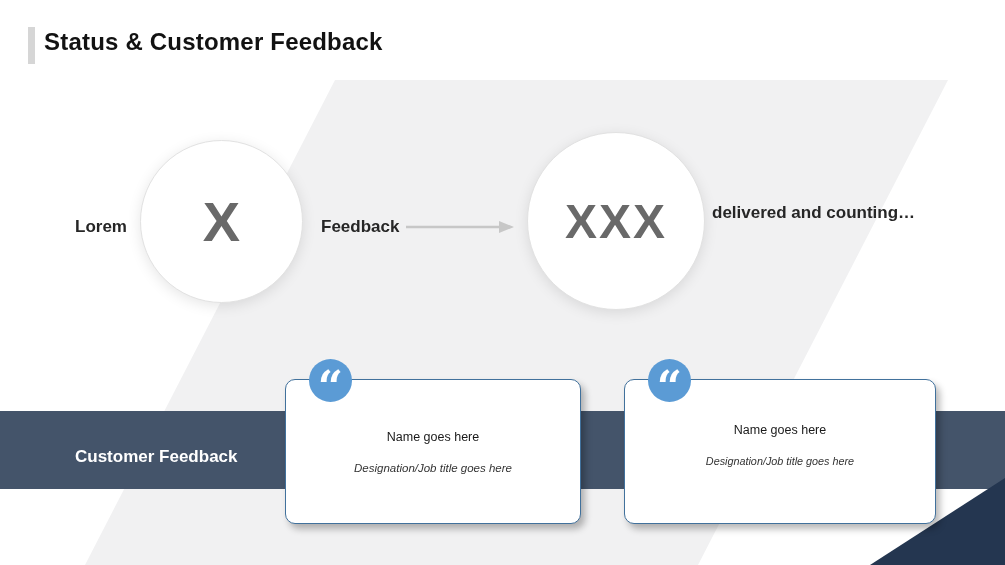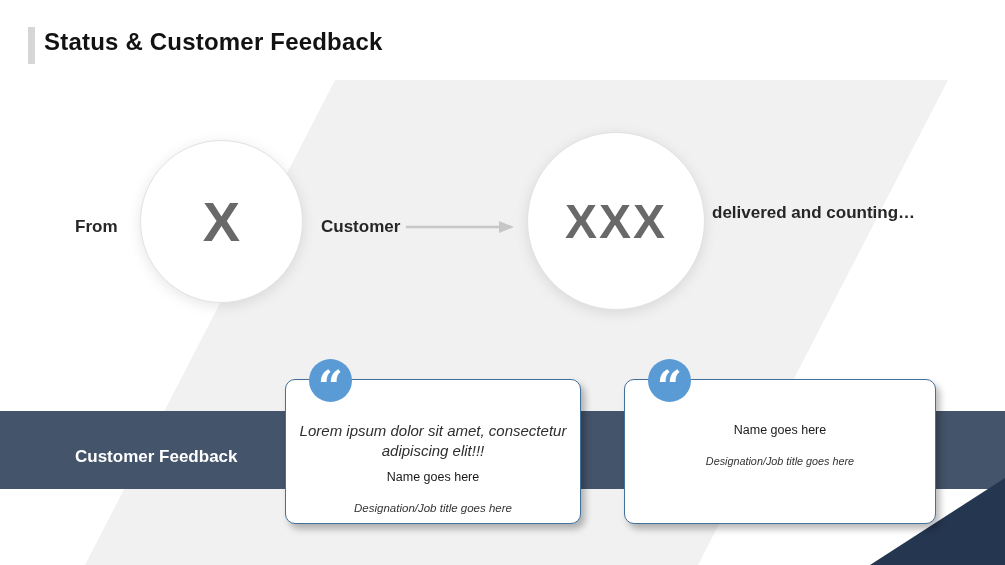--- a/index.html
+++ b/index.html
@@ -124,27 +124,27 @@
   .card-2 .person-designation { font-size: 10.8px; }
 </style>
 </head>
 <body>
 
 <div class="bg-stripe"></div>
 
 <div class="title-accent-bar"></div>
 <h1 class="slide-title">Status &amp; Customer Feedback</h1>
 
-<div class="row-label label-from">From</div>
+<div class="row-label label-from">Lorem</div>
 
 <div class="stat-circle circle-x">
   <span>X</span>
 </div>
 
-<div class="row-label label-requests">Customer</div>
+<div class="row-label label-requests">Feedback</div>
 
 <svg class="arrow" width="108" height="16" viewBox="0 0 108 16">
   <line x1="0" y1="8" x2="93" y2="8" stroke="#c7c7c7" stroke-width="2.5"></line>
   <polygon points="93,2 108,8 93,14" fill="#c7c7c7"></polygon>
 </svg>
 
 <div class="stat-circle circle-xxx">
   <span>XXX</span>
 </div>
 
@@ -153,21 +153,20 @@
 <div class="feedback-band">
   <div class="band-label">Customer Feedback</div>
 </div>
 
 <div class="corner-triangle"></div>
 
 <div class="quote-card card-1">
   <div class="quote-badge">
     <span class="quote-glyph">“</span>
   </div>
-  <p class="quote-text">Lorem ipsum dolor sit amet, consectetur adipiscing elit!!!</p>
   <div class="person-name">Name goes here</div>
   <div class="person-designation">Designation/Job title goes here</div>
 </div>
 
 <div class="quote-card card-2">
   <div class="quote-badge">
     <span class="quote-glyph">“</span>
   </div>
   <div class="person-name">Name goes here</div>
   <div class="person-designation">Designation/Job title goes here</div>

